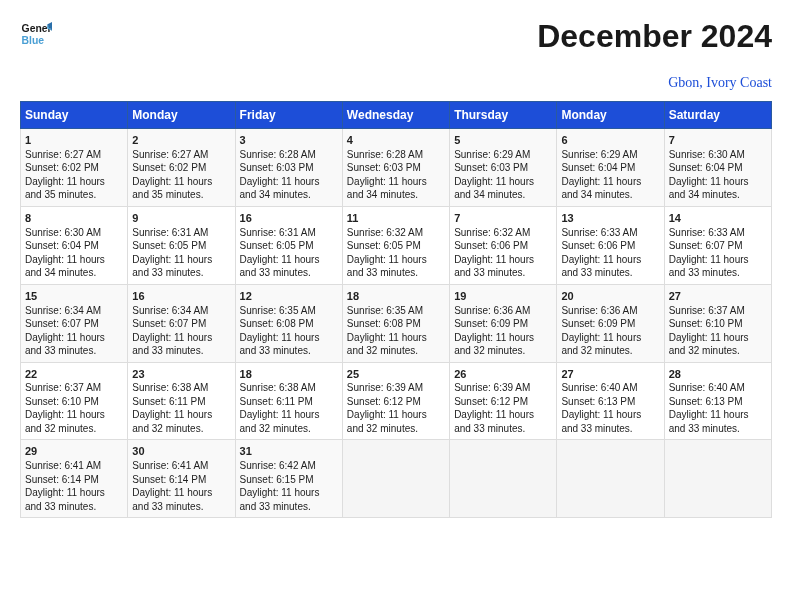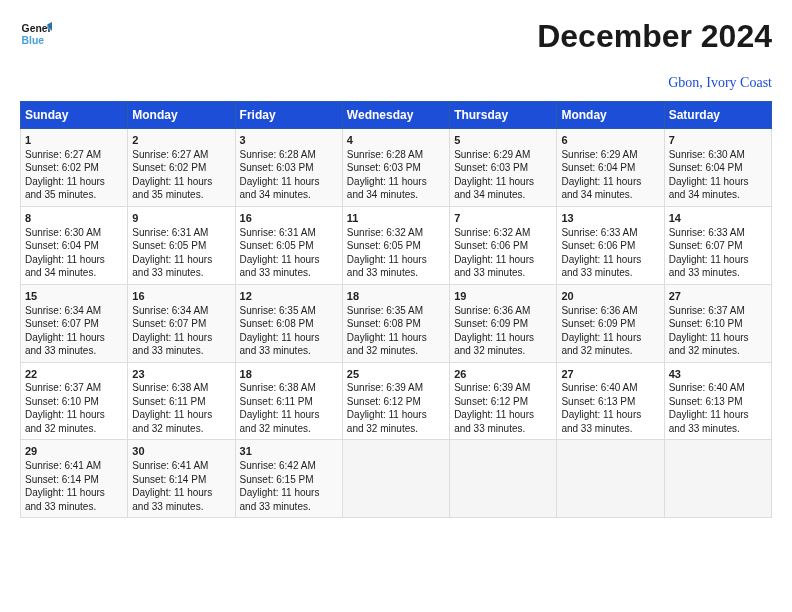--- a/index.html
+++ b/index.html
@@ -146,21 +146,21 @@
           <td><span class="day-num">20</span>Sunrise: 6:36 AM<br>Sunset: 6:09 PM<br>Daylight: 11 hours<br>and 32 minutes.</td>
           <td><span class="day-num">27</span>Sunrise: 6:37 AM<br>Sunset: 6:10 PM<br>Daylight: 11 hours<br>and 32 minutes.</td>
         </tr>
         <tr>
           <td><span class="day-num">22</span>Sunrise: 6:37 AM<br>Sunset: 6:10 PM<br>Daylight: 11 hours<br>and 32 minutes.</td>
           <td><span class="day-num">23</span>Sunrise: 6:38 AM<br>Sunset: 6:11 PM<br>Daylight: 11 hours<br>and 32 minutes.</td>
           <td><span class="day-num">18</span>Sunrise: 6:38 AM<br>Sunset: 6:11 PM<br>Daylight: 11 hours<br>and 32 minutes.</td>
           <td><span class="day-num">25</span>Sunrise: 6:39 AM<br>Sunset: 6:12 PM<br>Daylight: 11 hours<br>and 32 minutes.</td>
           <td><span class="day-num">26</span>Sunrise: 6:39 AM<br>Sunset: 6:12 PM<br>Daylight: 11 hours<br>and 33 minutes.</td>
           <td><span class="day-num">27</span>Sunrise: 6:40 AM<br>Sunset: 6:13 PM<br>Daylight: 11 hours<br>and 33 minutes.</td>
-          <td><span class="day-num">43</span>Sunrise: 6:40 AM<br>Sunset: 6:13 PM<br>Daylight: 11 hours<br>and 33 minutes.</td>
+          <td><span class="day-num">28</span>Sunrise: 6:40 AM<br>Sunset: 6:13 PM<br>Daylight: 11 hours<br>and 33 minutes.</td>
         </tr>
         <tr>
           <td><span class="day-num">29</span>Sunrise: 6:41 AM<br>Sunset: 6:14 PM<br>Daylight: 11 hours<br>and 33 minutes.</td>
           <td><span class="day-num">30</span>Sunrise: 6:41 AM<br>Sunset: 6:14 PM<br>Daylight: 11 hours<br>and 33 minutes.</td>
           <td><span class="day-num">31</span>Sunrise: 6:42 AM<br>Sunset: 6:15 PM<br>Daylight: 11 hours<br>and 33 minutes.</td>
           <td class="empty">&nbsp;</td>
           <td class="empty">&nbsp;</td>
           <td class="empty">&nbsp;</td>
           <td class="empty">&nbsp;</td>
         </tr>

